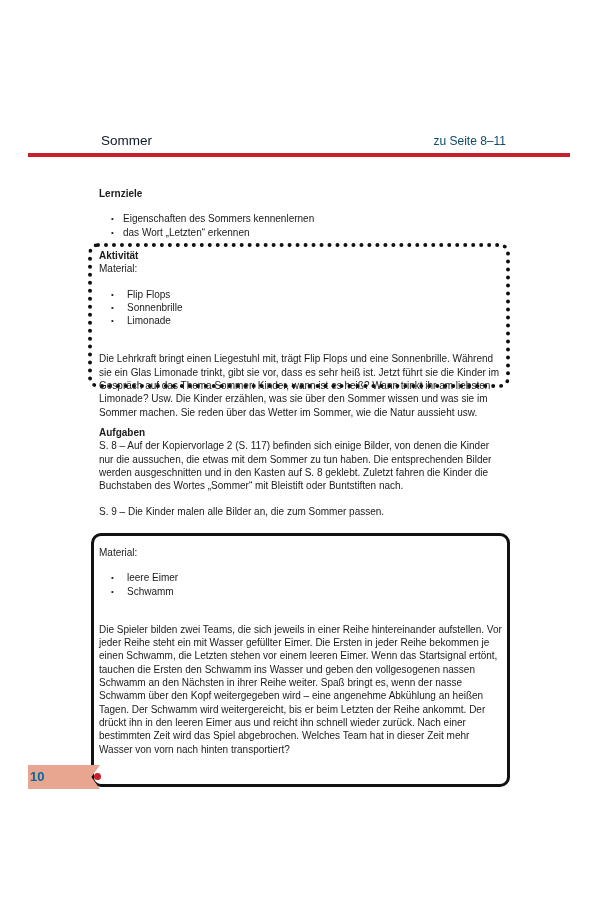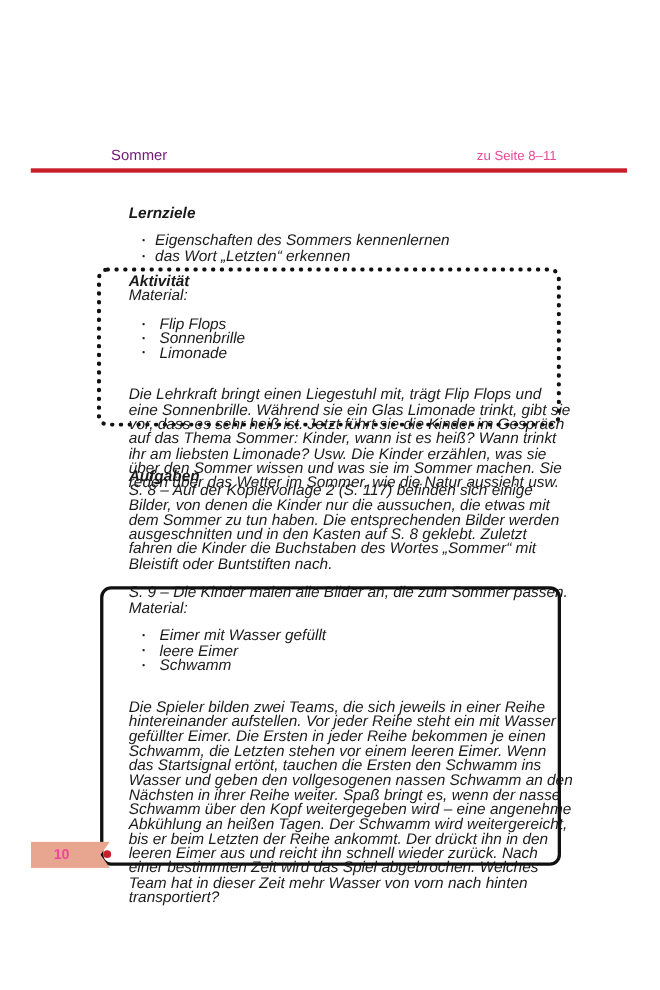--- a/index.html
+++ b/index.html
@@ -14,44 +14,43 @@
       overflow: hidden;
       font-family: "Liberation Sans", sans-serif;
       color: #1a1a1a;
     }
     .header-title {
       position: absolute;
       left: 101px;
       top: 133px;
       font-size: 13.5px;
       font-weight: normal;
-      color: #701a75;
+      color: #0f172a;
     }
     .header-ref {
       position: absolute;
       right: 94px;
       top: 134px;
       font-size: 12px;
-      color: #ec4899;
+      color: #0c4a6e;
     }
     .header-rule {
       position: absolute;
       left: 28px;
       top: 153px;
       width: 542px;
       height: 4px;
       background: #c8202a;
     }
     .section {
       position: absolute;
-      left: 117px;
+      left: 99px;
       width: 405px;
-      font-size: 14px;
+      font-size: 10px;
       line-height: 13.3px;
-      font-style: italic;
     }
     .section-heading {
       font-weight: bold;
     }
     .bullets {
       margin: 12px;
       padding: 0;
       list-style: none;
     }
     .bullets li {
@@ -99,24 +98,24 @@
       width: 72px;
       height: 24px;
       background: #e8a58f;
       clip-path: polygon(0 0, 100% 0, 88% 50%, 100% 100%, 0 100%);
     }
     .page-number {
       position: absolute;
       left: 30px;
       top: 768px;
       width: 52px;
-      text-align: center;
+      text-align: left;
       font-size: 13px;
       font-weight: bold;
-      color: #ec4899;
+      color: #0369a1;
       line-height: 18px;
     }
     .page-dot {
       position: absolute;
       left: 94px;
       top: 773px;
       width: 7px;
       height: 7px;
       border-radius: 50%;
       background: #c8202a;
@@ -154,21 +153,20 @@
   <div class="section-heading">Aufgaben</div>
   <p class="para">S. 8 – Auf der Kopiervorlage 2 (S. 117) befinden sich einige Bilder, von denen die Kinder nur die aussuchen, die etwas mit dem Sommer zu tun haben. Die entsprechenden Bilder werden ausgeschnitten und in den Kasten auf S. 8 geklebt. Zuletzt fahren die Kinder die Buchstaben des Wortes „Sommer“ mit Bleistift oder Buntstiften nach.</p>
   <div class="gap"></div>
   <p class="para">S. 9 – Die Kinder malen alle Bilder an, die zum Sommer passen.</p>
 </div>
 
 <div class="solid-box"></div>
 <div class="section" style="top:546px;">
   <div>Material:</div>
   <ul class="bullets wide">
-    <li>Eimer mit Wasser gefüllt</li>
     <li>leere Eimer</li>
     <li>Schwamm</li>
   </ul>
   <div class="gap"></div>
   <p class="para">Die Spieler bilden zwei Teams, die sich jeweils in einer Reihe hintereinander aufstellen. Vor jeder Reihe steht ein mit Wasser gefüllter Eimer. Die Ersten in jeder Reihe bekommen je einen Schwamm, die Letzten stehen vor einem leeren Eimer. Wenn das Startsignal ertönt, tauchen die Ersten den Schwamm ins Wasser und geben den vollgesogenen nassen Schwamm an den Nächsten in ihrer Reihe weiter. Spaß bringt es, wenn der nasse Schwamm über den Kopf weitergegeben wird – eine angenehme Abkühlung an heißen Tagen. Der Schwamm wird weitergereicht, bis er beim Letzten der Reihe ankommt. Der drückt ihn in den leeren Eimer aus und reicht ihn schnell wieder zurück. Nach einer bestimmten Zeit wird das Spiel abgebrochen. Welches Team hat in dieser Zeit mehr Wasser von vorn nach hinten transportiert?</p>
 </div>
 
 <div class="page-tab"></div>
 <div class="page-number">10</div>
 <div class="page-dot"></div>

